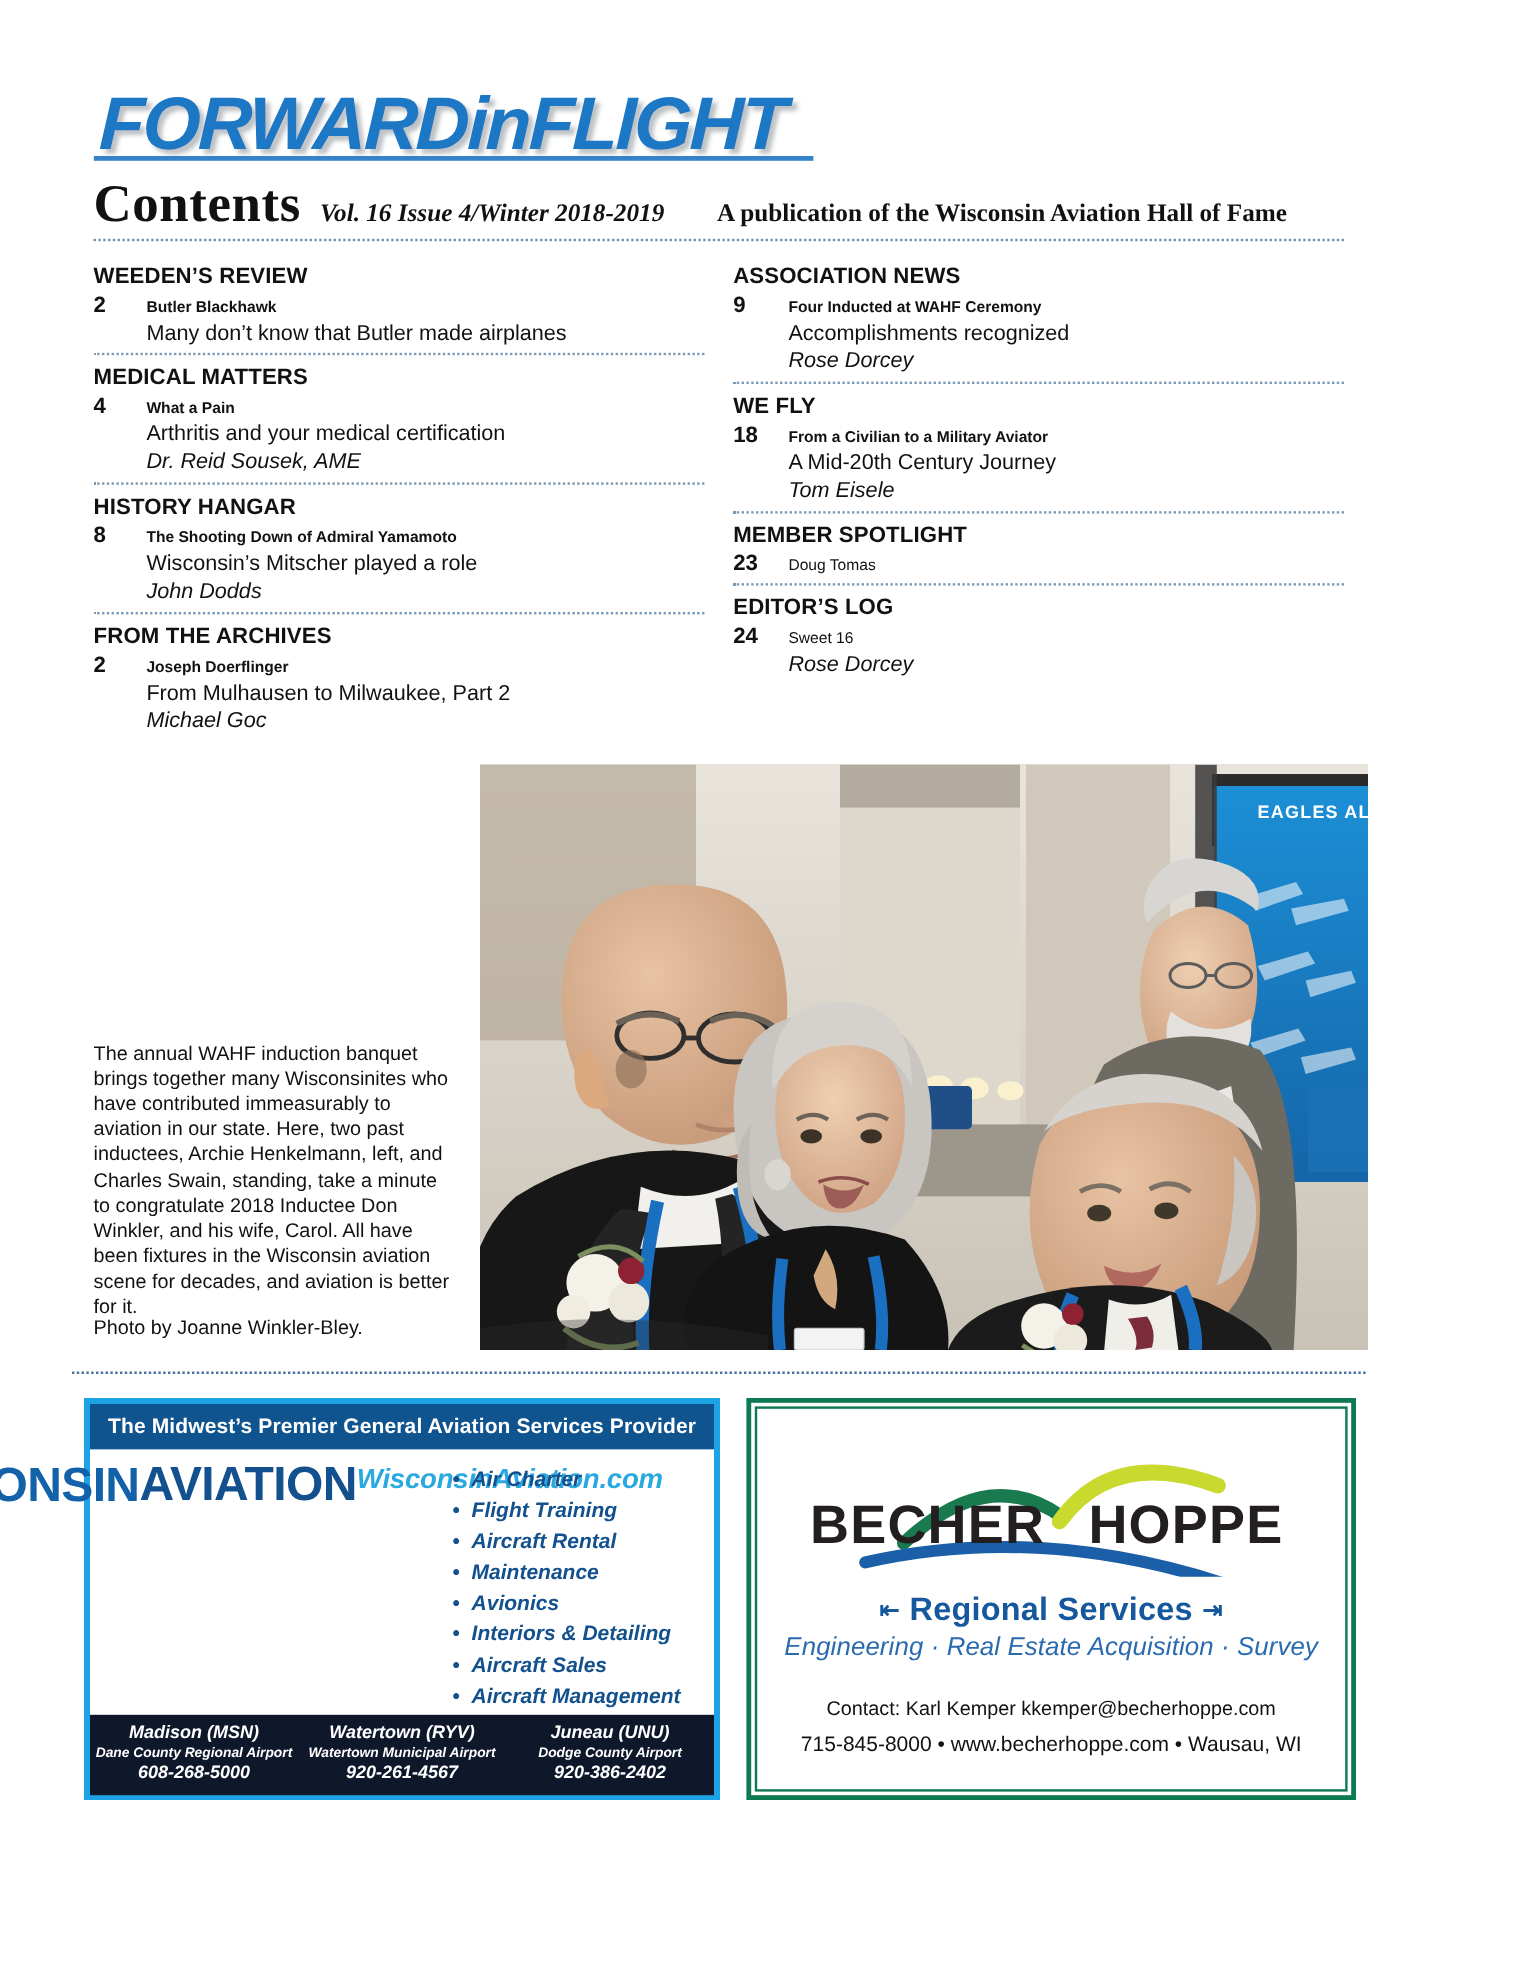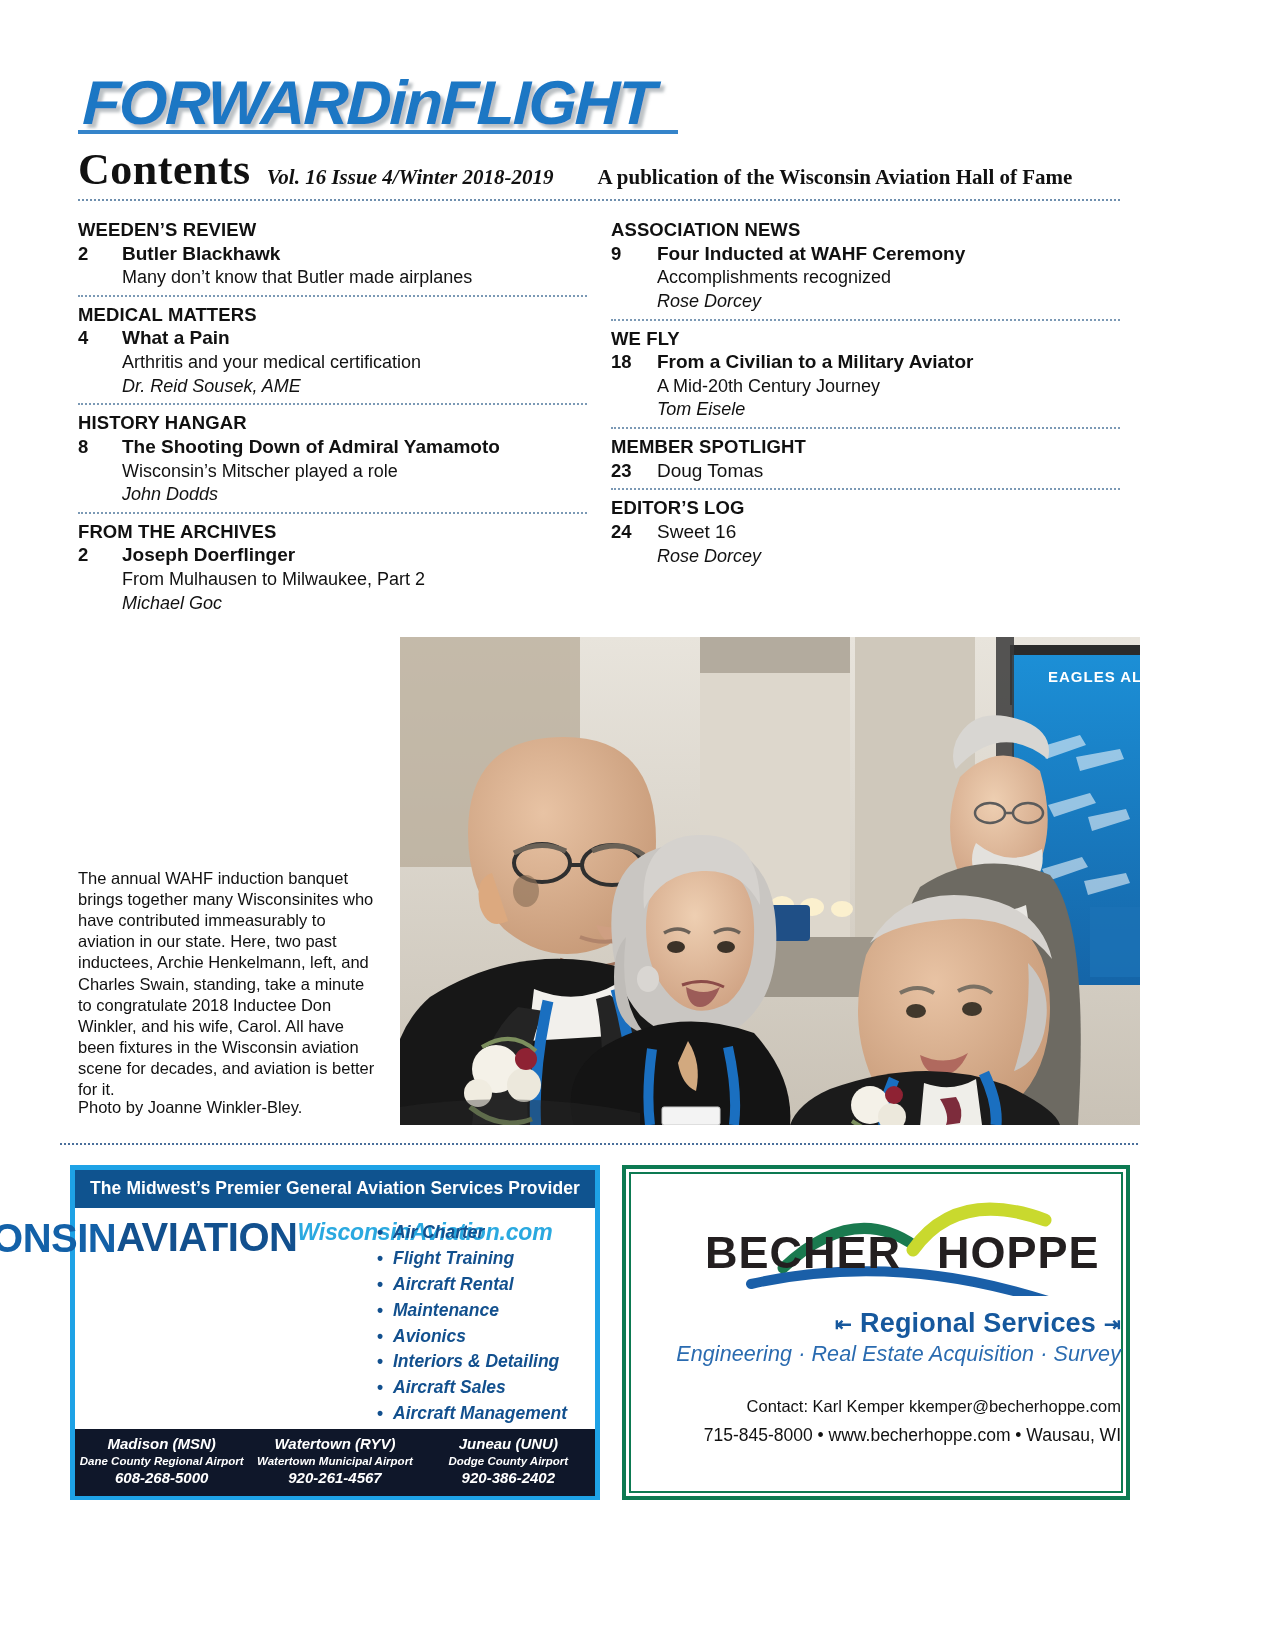--- a/index.html
+++ b/index.html
@@ -104,21 +104,21 @@
     line-height: 1.3;
   }
   .ent-page {
     font-size: 18.5px;
     font-weight: 700;
     color: #111;
     width: 44px;
     flex: 0 0 44px;
   }
   .ent-title {
-    font-size: 19px;
+    font-size: 13px;
     font-weight: 700;
     color: #111;
   }
   .ent-title.plain { font-weight: 400; }
   .ent-sub {
     font-size: 18px;
     color: #111;
     margin-left: 44px;
     line-height: 1.3;
   }
@@ -304,22 +304,22 @@
     padding: 3px;
   }
   .ad-bh-inner {
     width: 100%;
     height: 100%;
     border: 2px solid #0d7a52;
     box-sizing: border-box;
     background: #fff;
     display: flex;
     flex-direction: column;
-    align-items: flex-end;
-    padding-top: 18px;
+    align-items: center;
+    padding-top: 36px;
   }
   .bh-logo { width: 430px; height: 104px; }
   .bh-services {
     font-size: 27px;
     font-weight: 700;
     color: #16589d;
     letter-spacing: 0.2px;
     margin-top: 12px;
     display: flex;
     align-items: center;

